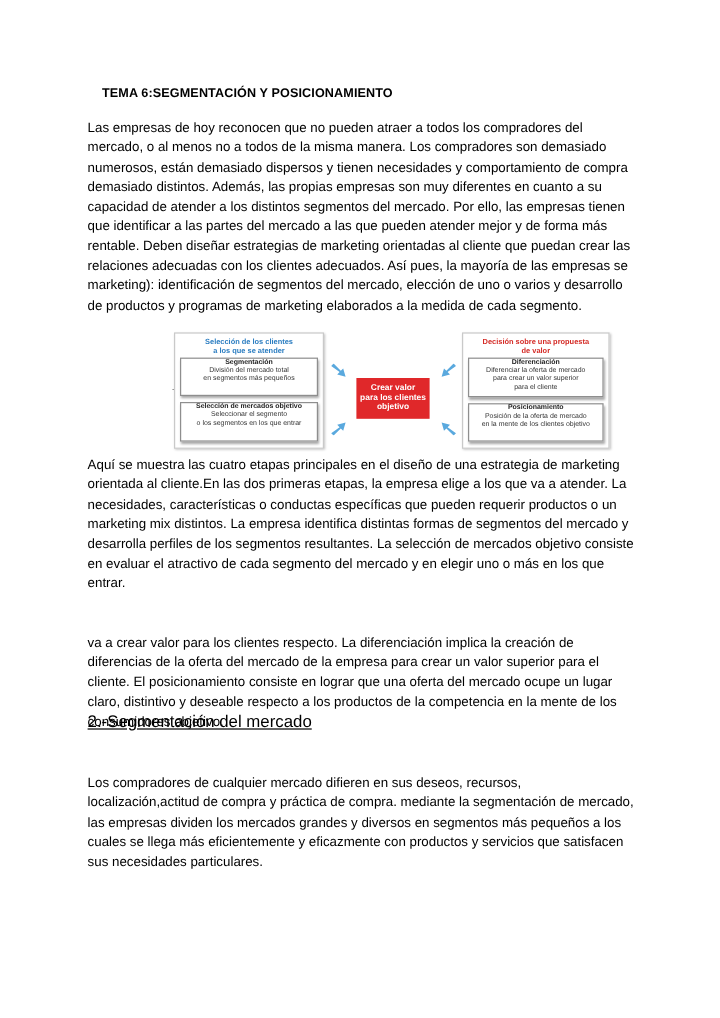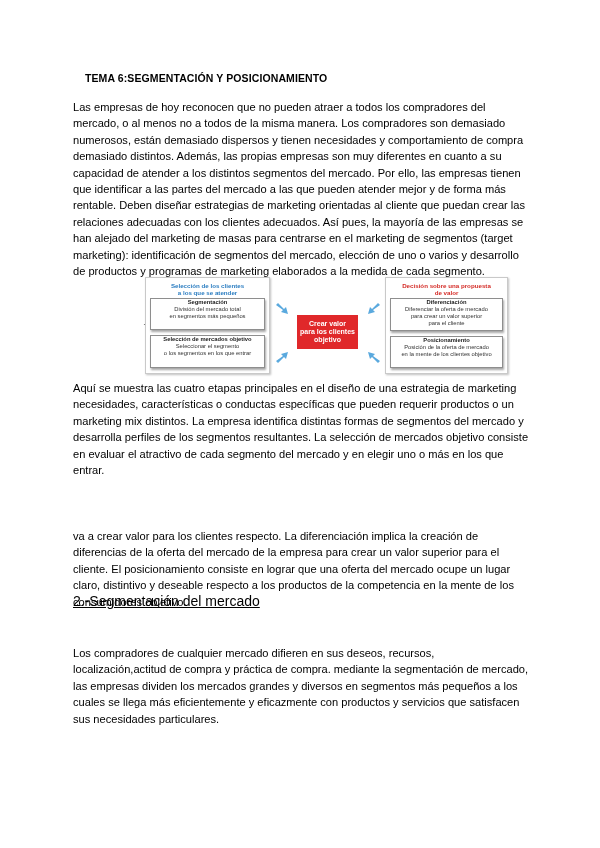--- a/index.html
+++ b/index.html
@@ -49,27 +49,27 @@
 
   <div class="para p1">
     <span class="line">Las empresas de hoy reconocen que no pueden atraer a todos los compradores del</span>
     <span class="line">mercado, o al menos no a todos de la misma manera. Los compradores son demasiado</span>
     <span class="line">numerosos, están demasiado dispersos y tienen necesidades y comportamiento de compra</span>
     <span class="line">demasiado distintos. Además, las propias empresas son muy diferentes en cuanto a su</span>
     <span class="line">capacidad de atender a los distintos segmentos del mercado. Por ello, las empresas tienen</span>
     <span class="line">que identificar a las partes del mercado a las que pueden atender mejor y de forma más</span>
     <span class="line">rentable. Deben diseñar estrategias de marketing orientadas al cliente que puedan crear las</span>
     <span class="line">relaciones adecuadas con los clientes adecuados. Así pues, la mayoría de las empresas se</span>
-    <span class="line">han alejado del marketing de masas para centrarse en el marketing de segmentos (target</span>
     <span class="line">marketing): identificación de segmentos del mercado, elección de uno o varios y desarrollo</span>
     <span class="line">de productos y programas de marketing elaborados a la medida de cada segmento.</span>
   </div>
 
   <div class="para p2">
     <span class="line">Aquí se muestra las cuatro etapas principales en el diseño de una estrategia de marketing</span>
+    <span class="line">orientada al cliente.En las dos primeras etapas, la empresa elige a los que va a atender. La</span>
     <span class="line">necesidades, características o conductas específicas que pueden requerir productos o un</span>
     <span class="line">marketing mix distintos. La empresa identifica distintas formas de segmentos del mercado y</span>
     <span class="line">desarrolla perfiles de los segmentos resultantes. La selección de mercados objetivo consiste</span>
     <span class="line">en evaluar el atractivo de cada segmento del mercado y en elegir uno o más en los que</span>
     <span class="line">entrar.</span>
   </div>
 
   <div class="para p3">
     <span class="line">va a crear valor para los clientes respecto. La diferenciación implica la creación de</span>
     <span class="line">diferencias de la oferta del mercado de la empresa para crear un valor superior para el</span>

